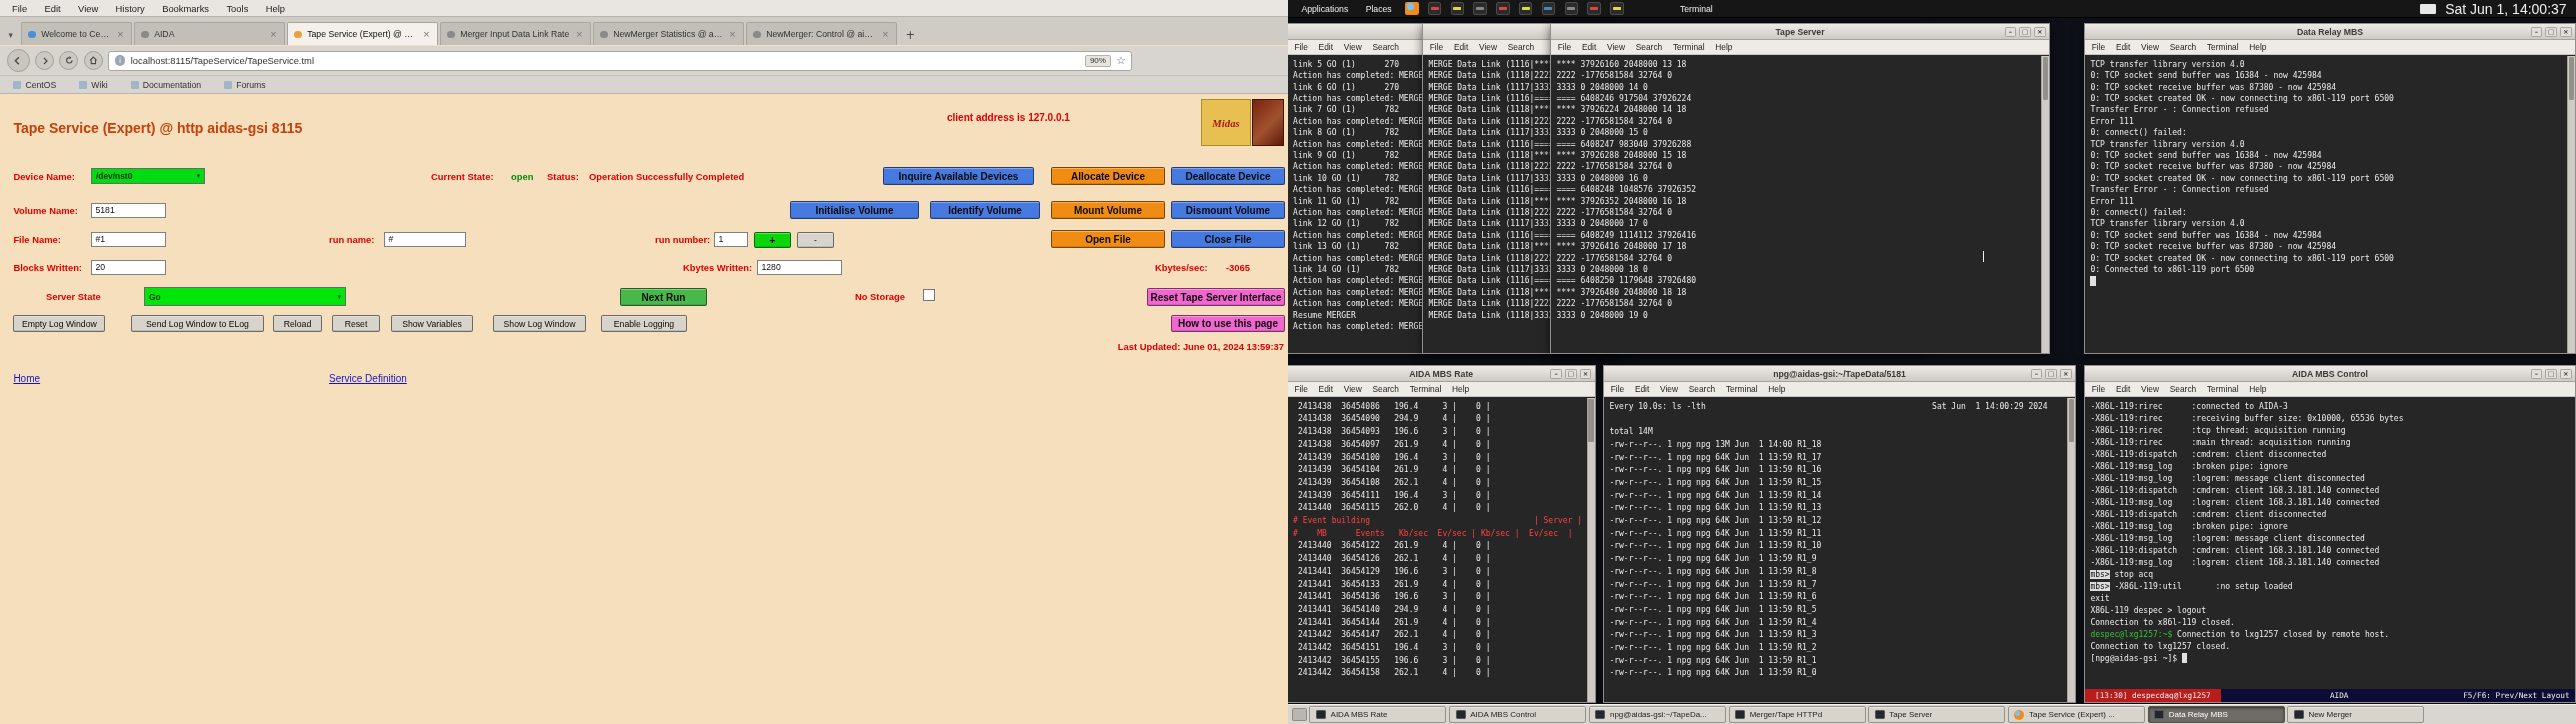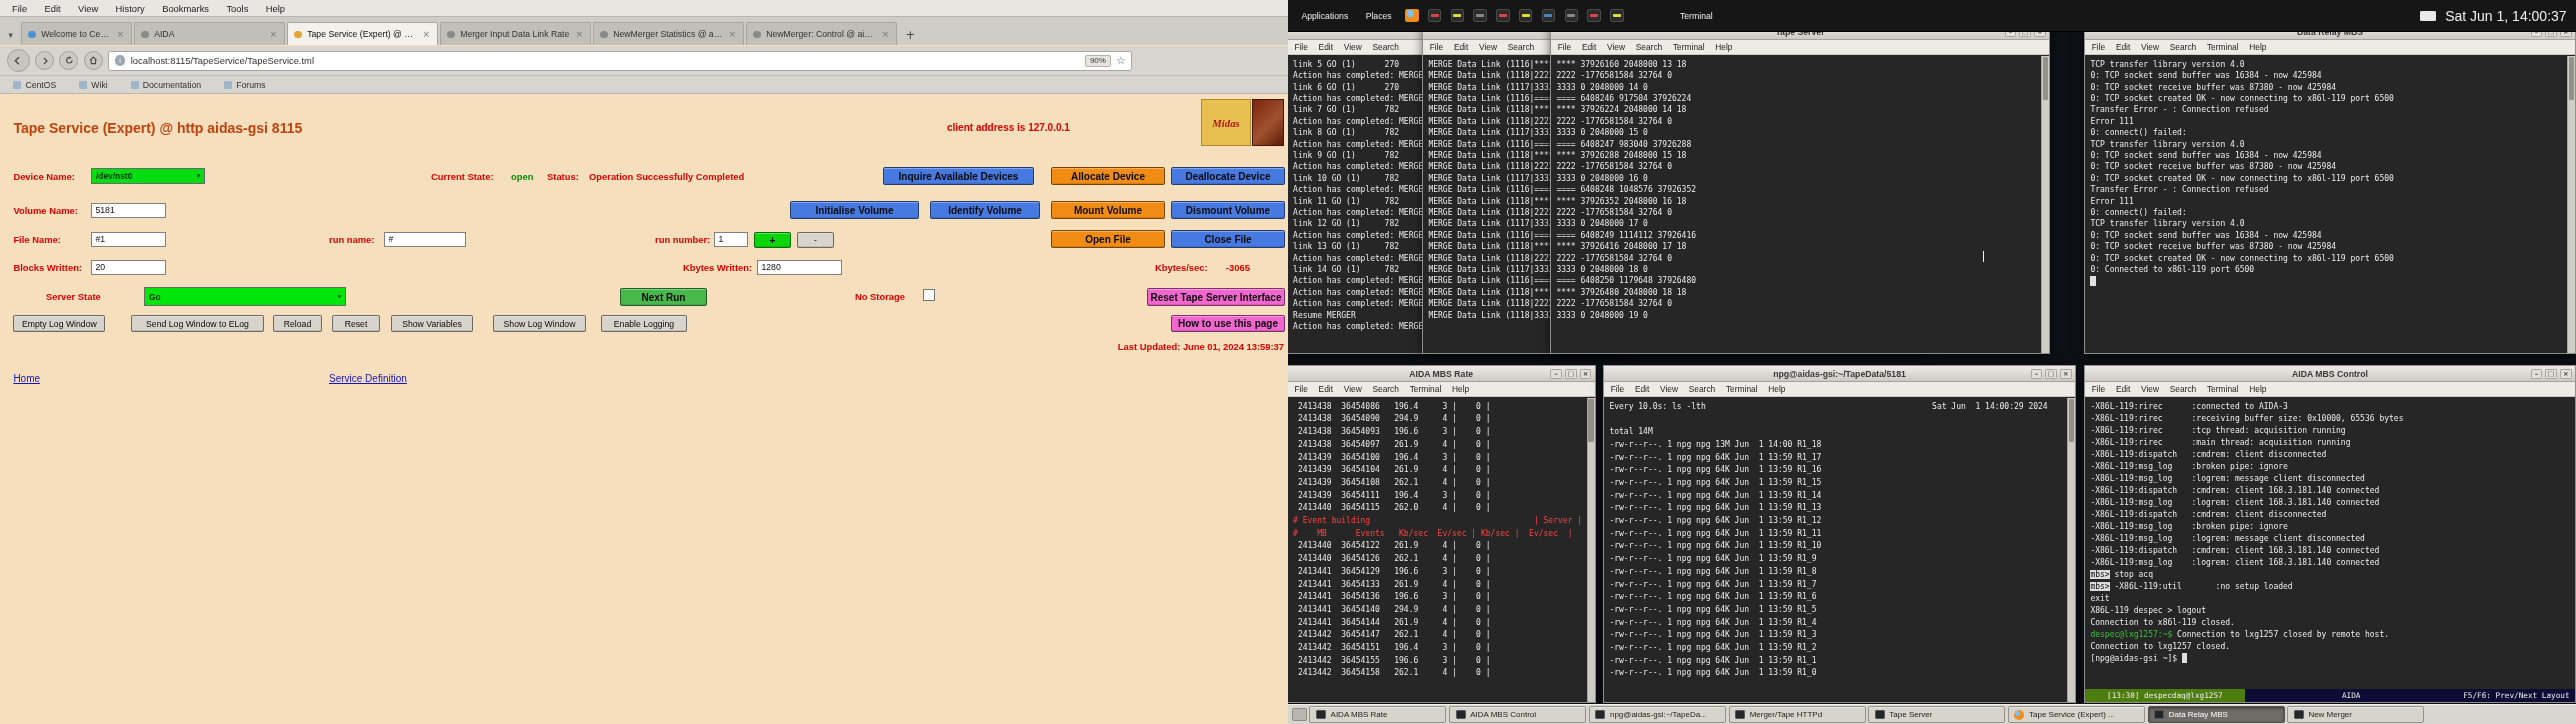--- a/index.html
+++ b/index.html
@@ -46,21 +46,21 @@
 .tinput{position:absolute;background:#fff;border:0.7px solid #808080;font-size:8.7px;color:#111;padding:0.7px 3.4px;display:flex;align-items:center;white-space:pre}
 .gsel{position:absolute;background:#00dc12;border:0.7px solid #6a6a6a;display:flex;align-items:center;justify-content:space-between;font-size:8.4px;font-weight:bold;color:#073007;padding:4px 4px;white-space:nowrap}
 .gsel .arr{font-size:6.7px;color:#064006}
 .checkbox{position:absolute;width:12px;height:12px;background:#fff;border:0.7px solid #777}
 .plink{position:absolute;color:#1513c9;text-decoration:underline;font-size:10px;white-space:nowrap}
 .logo1{position:absolute;background:#e8c051;border:0.7px solid #b08c28;display:flex;align-items:center;justify-content:center;color:#b01818;font-weight:bold;font-style:italic;font-size:10.7px;font-family:"Liberation Serif",serif}
 .logo2{position:absolute;background:linear-gradient(135deg,#7a2410 0%,#a0522d 55%,#5c1a0a 100%);border:0.7px solid #4a1206}
 
 
 #right-monitor{position:absolute;left:1288px;top:0;width:1288px;height:725px;background:#0d1016;overflow:hidden}
-.gnome-panel{position:absolute;left:0;top:0;right:0;height:32px;background:#161616;border-bottom:0.7px solid #000;display:flex;align-items:center;gap:9.4px;padding:0 9.4px;color:#eee;font-size:8.7px;z-index:40}
+.gnome-panel{position:absolute;left:0;top:0;right:0;height:18px;background:#161616;border-bottom:0.7px solid #000;display:flex;align-items:center;gap:9.4px;padding:0 9.4px;color:#eee;font-size:8.7px;z-index:40}
 .panelmenu{padding:0 4px}
 .lic{width:13.4px;height:13.4px;border-radius:2px;background:#2b2b2b;border:0.7px solid #4a4a4a;display:flex;align-items:center;justify-content:center;flex:none}
 .lic .bar{width:8px;height:2.7px;border-radius:0.7px}
 .lic.fx{background:radial-gradient(circle at 38% 35%,#7ec0f0 0 30%,#f08c1c 32% 78%,#d45500 100%);border:none}
 .kbd-icon{width:16px;height:10px;background:#e8e8e8;border-radius:1.3px;flex:none}
 .clock{white-space:nowrap;font-size:14px}
 
 
 .twin{position:absolute;background:#262626;border:0.7px solid #8f8f8f;box-shadow:0 2px 9.4px rgba(0,0,0,.55)}
 .tbar{height:16px;background:linear-gradient(#eeebe7,#cdc9c3);border-bottom:0.7px solid #a5a19b;display:flex;align-items:center;justify-content:center;font-weight:bold;font-size:8.7px;color:#3a3a3a;position:relative}
@@ -74,21 +74,21 @@
 .lh19{line-height:12.7px}
 .tscroll{position:absolute;right:0;top:32px;bottom:0;width:8px;background:#cfccc6;border-left:0.7px solid #a6a29c}
 .tthumb{position:absolute;left:0.7px;right:0.7px;top:1.3px;height:43px;background:#94908a;border-radius:1.3px}
 .redpre{color:#ff4242}
 .tline{white-space:pre}
 .inv{background:#dcdcdc;color:#101010}
 .grn{color:#35c435}
 .blockcur{display:inline-block;width:5.4px;height:9.4px;background:#e0e0e0;vertical-align:middle}
 .ibeam{position:absolute;width:1.3px;height:10.7px;background:#f0f0f0}
 .sbar{position:absolute;left:0;right:0;bottom:0;height:13.4px;background:#0c0c34;color:#eee;display:flex;align-items:center;font-size:7.7px;font-family:"DejaVu Sans Mono",monospace}
-.sbar .l{background:#4d7c0f;padding:0 22px;height:100%;display:flex;align-items:center;white-space:nowrap}
+.sbar .l{background:#b91c1c;padding:0 10px;height:100%;display:flex;align-items:center;white-space:nowrap}
 .sbar .c{flex:1;text-align:center}
 .sbar .r{padding:0 5.4px;white-space:nowrap}
 
 
 .taskbar{position:absolute;left:0;right:0;bottom:0;height:21.5px;background:#d9d5cf;border-top:0.7px solid #f2efec;display:flex;align-items:center;gap:2.7px;padding:0 4px;z-index:50}
 .pager{width:14.8px;height:13.4px;background:#b9b5af;border:0.7px solid #8f8b85;border-radius:1.3px;flex:none}
 .tbtn{width:137px;height:17.4px;background:#d8d4cc;border:0.7px solid #979288;border-radius:2px;box-shadow:inset 0 0.7px 0 rgba(255,255,255,.6);display:flex;align-items:center;padding:0 5.4px;font-size:8px;color:#222;white-space:nowrap;overflow:hidden}
 .tbtn.pressed{background:#6f6b66;color:#fff;box-shadow:inset 0 1.3px 2.7px rgba(0,0,0,.5);border-color:#55514c}
 .ticon{width:10px;height:8.7px;background:#23262b;border:0.7px solid #55585e;border-radius:1.3px;margin-right:4.7px;flex:none}
 .ficon{width:10px;height:10px;border-radius:50%;background:radial-gradient(circle at 35% 35%,#7ec0f0 0 28%,#f08c1c 30% 75%,#d45500 100%);margin-right:4.7px;flex:none}
@@ -189,21 +189,21 @@
         <span>Documentation</span>
       </span>
     <span class="bmk">
         <span class="bi"></span>
         <span>Forums</span>
       </span>
   </div>
 
   <div class="page">
     <div class="pagetitle" style="left:13.4px;top:25.5px">Tape Service (Expert) @ http aidas-gsi 8115</div>
-    <div class="clientaddr" style="left:947px;top:28px">client address is 127.0.0.1</div>
+    <div class="clientaddr" style="left:947px;top:18px">client address is 127.0.0.1</div>
     <div class="logo1" style="left:1201px;top:5.4px;width:50px;height:47px">Midas</div>
     <div class="logo2" style="left:1252px;top:5.4px;width:32px;height:47px"></div>
 
     <div class="rlbl" style="left:13.4px;top:77px">Device Name:</div>
     <div class="gsel" style="left:91px;top:74px;width:114px;height:16px">
       <span>/dev/nst0</span>
         <span class="arr glyph">▾</span>
     </div>
     <div class="rlbl" style="left:431px;top:77px">Current State:</div>
     <div class="gval" style="left:511px;top:77px">open</div>

